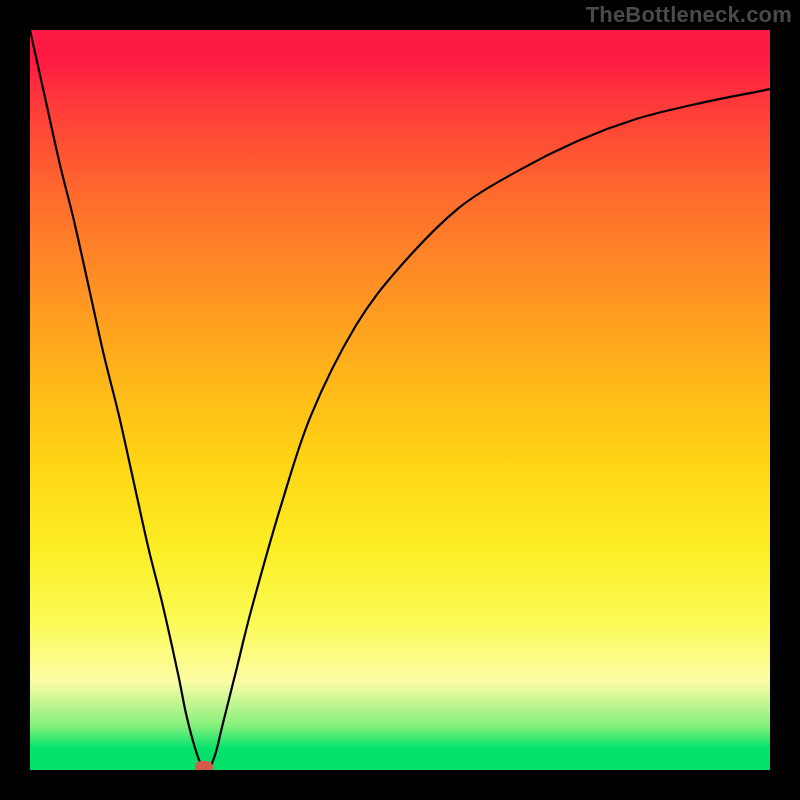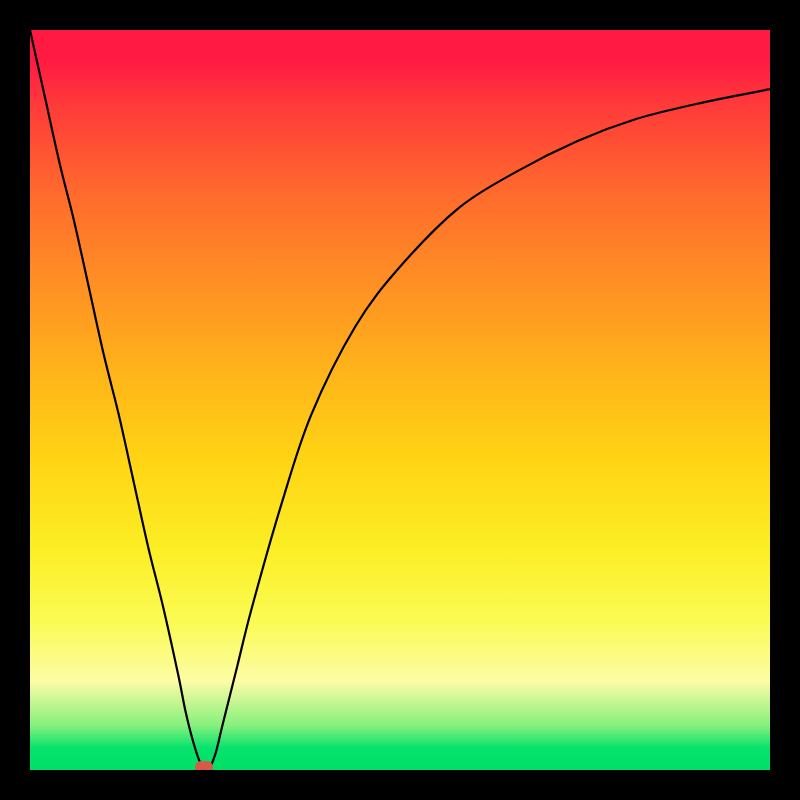--- a/index.html
+++ b/index.html
@@ -75,20 +75,21 @@
     border-radius: 6px;
     z-index: 25;
     transform: translate(-50%, -50%);
   }
 </style>
 </head>
 <body>
 
 <div class="frame">
 
+  <div class="watermark">TheBottleneck.com</div>
 
   <div class="plot-area">
     <div class="gradient"></div>
 
     <svg class="curve-svg" viewBox="0 0 740 740" preserveAspectRatio="none">
       <path id="curve-path" fill="none" stroke="#000" stroke-width="2.2" stroke-linejoin="round" d="M 0.00 0.00 C 2.47 11.10, 9.87 44.40, 14.80 66.60 C 19.73 88.80, 24.67 112.23, 29.60 133.20 C 34.53 154.17, 39.47 171.43, 44.40 192.40 C 49.33 213.37, 54.27 236.80, 59.20 259.00 C 64.13 281.20, 69.07 304.63, 74.00 325.60 C 78.93 346.57, 83.87 363.83, 88.80 384.80 C 93.73 405.77, 98.67 429.20, 103.60 451.40 C 108.53 473.60, 113.47 497.03, 118.40 518.00 C 123.33 538.97, 128.27 556.23, 133.20 577.20 C 138.13 598.17, 144.30 626.53, 148.00 643.80 C 151.70 661.07, 152.93 669.70, 155.40 680.80 C 157.87 691.90, 160.33 701.77, 162.80 710.40 C 165.27 719.03, 167.73 727.67, 170.20 732.60 C 172.67 737.53, 175.13 741.23, 177.60 740.00 C 180.07 738.77, 182.53 732.60, 185.00 725.20 C 187.47 717.80, 188.70 710.40, 192.40 695.60 C 196.10 680.80, 202.27 656.13, 207.20 636.40 C 212.13 616.67, 214.60 604.33, 222.00 577.20 C 229.40 550.07, 241.73 505.67, 251.60 473.60 C 261.47 441.53, 268.87 414.40, 281.20 384.80 C 293.53 355.20, 310.80 320.67, 325.60 296.00 C 340.40 271.33, 352.73 256.53, 370.00 236.80 C 387.27 217.07, 409.47 193.63, 429.20 177.60 C 448.93 161.57, 468.67 151.70, 488.40 140.60 C 508.13 129.50, 527.87 119.63, 547.60 111.00 C 567.33 102.37, 587.07 94.97, 606.80 88.80 C 626.53 82.63, 643.80 78.93, 666.00 74.00 C 688.20 69.07, 727.67 61.67, 740.00 59.20"></path>
     </svg>
 
     <div class="marker" id="marker-dot" style="left: 173.9px; top: 737px;"></div>
   </div>

